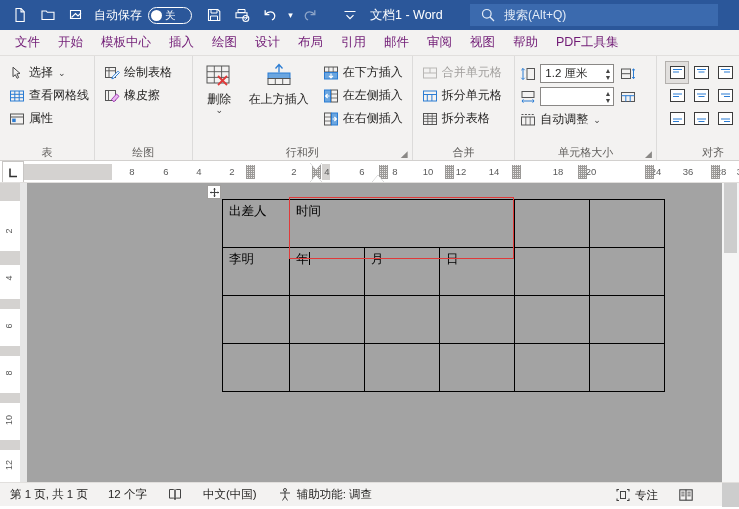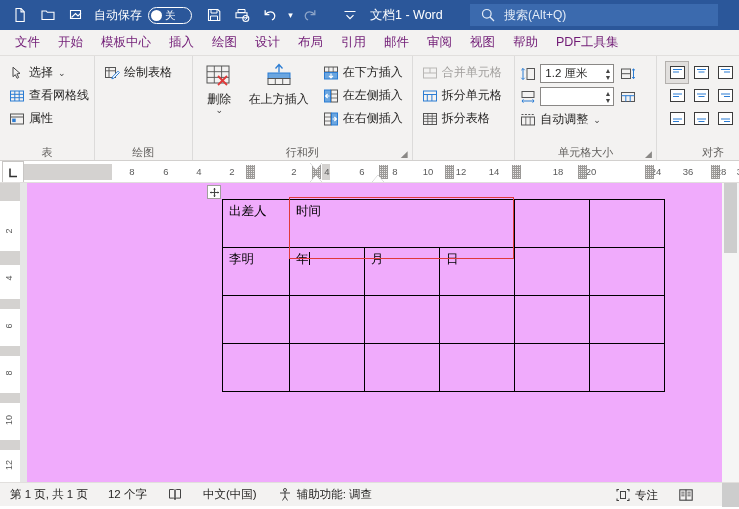--- a/index.html
+++ b/index.html
@@ -168,21 +168,21 @@
     overflow: hidden;
   }
   .vseg { position: absolute; left: 0; width: 20px; }
   .vseg.gray { background: #D4D2D0; }
   .vnum {
     position: absolute; left: 9px; font-size: 9px; color: #5A5A5A;
     transform: translate(-50%,-50%) rotate(-90deg); line-height: 9px;
   }
   .page {
     position: absolute; left: 27px; top: 0; right: 0; bottom: 0;
-    background: #f0abfc;
+    background: #a3a3a3;
   }
   .gutter { position:absolute; left:20px; top:0; width:7px; bottom:0; background:#E6E6E6; }
 
   .tablewrap { position: absolute; left: 195px; top: 16px; }
   .tmove {
     position: absolute; left: -15px; top: -14px;
     width: 14px; height: 14px; border: 1px solid #A19F9D; background: #fff;
     display: flex; align-items: center; justify-content: center;
   }
   table.doctable { border-collapse: collapse; }
@@ -347,20 +347,28 @@
       <div class="grp-body">
         <div class="col">
           <div class="smallbtn">
             <svg class="ic" viewBox="0 0 16 16">
                 <rect x="1.5" y="2.5" width="10" height="10" fill="none" stroke="#555" stroke-width="1"></rect>
                 <path d="M1.5 5.8h10M5 2.5v10" stroke="#555" stroke-width=".9"></path>
                 <path d="M8.5 11.8l5.5-5.6 1.4 1.4-5.5 5.6-2 .6z" fill="#fff" stroke="#2B7CD3" stroke-width="1"></path>
               </svg>
             <span>绘制表格</span>
           </div>
+          <div class="smallbtn">
+            <svg class="ic" viewBox="0 0 16 16">
+                <rect x="1.5" y="2.5" width="10" height="10" fill="none" stroke="#555" stroke-width="1"></rect>
+                <path d="M4.5 2.5v10" stroke="#555" stroke-width=".9"></path>
+                <path d="M7.5 11.5l5-5.5 2.5 2.3-5 5.5z" fill="#E9B7F0" stroke="#A23BB8" stroke-width="1"></path>
+              </svg>
+            <span>橡皮擦</span>
+          </div>
         </div>
       </div>
       <div class="grp-title">绘图</div>
     </div>
 
     <div class="grp" style="width:220px">
       <div class="grp-body" style="gap:2px">
         <div class="bigbtn" style="width:44px">
           <svg class="ic24" viewBox="0 0 30 28">
               <rect x="3" y="3" width="22" height="17" fill="none" stroke="#555" stroke-width="1"></rect>
@@ -435,20 +443,21 @@
           </div>
           <div class="smallbtn">
             <svg class="ic" viewBox="0 0 16 16">
                 <rect x="1.5" y="2.5" width="13" height="11" fill="none" stroke="#555" stroke-width="1"></rect>
                 <path d="M1.5 5.2h13M1.5 7.6h13M1.5 10.4h13M5.8 2.5v11M10.2 2.5v11" stroke="#555" stroke-width=".8"></path>
               </svg>
             <span>拆分表格</span>
           </div>
         </div>
       </div>
+      <div class="grp-title">合并</div>
     </div>
 
     <div class="grp" style="width:145px">
       <div class="grp-body" style="flex-direction:column; padding-top:3px">
         <div class="sizerow">
           <svg class="ic" viewBox="0 0 16 16">
               <path d="M3 2.5v11M1.3 4.2L3 2.5l1.7 1.7M1.3 11.8L3 13.5l1.7-1.7" fill="none" stroke="#2B7CD3" stroke-width="1"></path>
               <rect x="7" y="2.5" width="7.5" height="11" fill="none" stroke="#555" stroke-width="1"></rect>
             </svg>
           <div class="spin">

